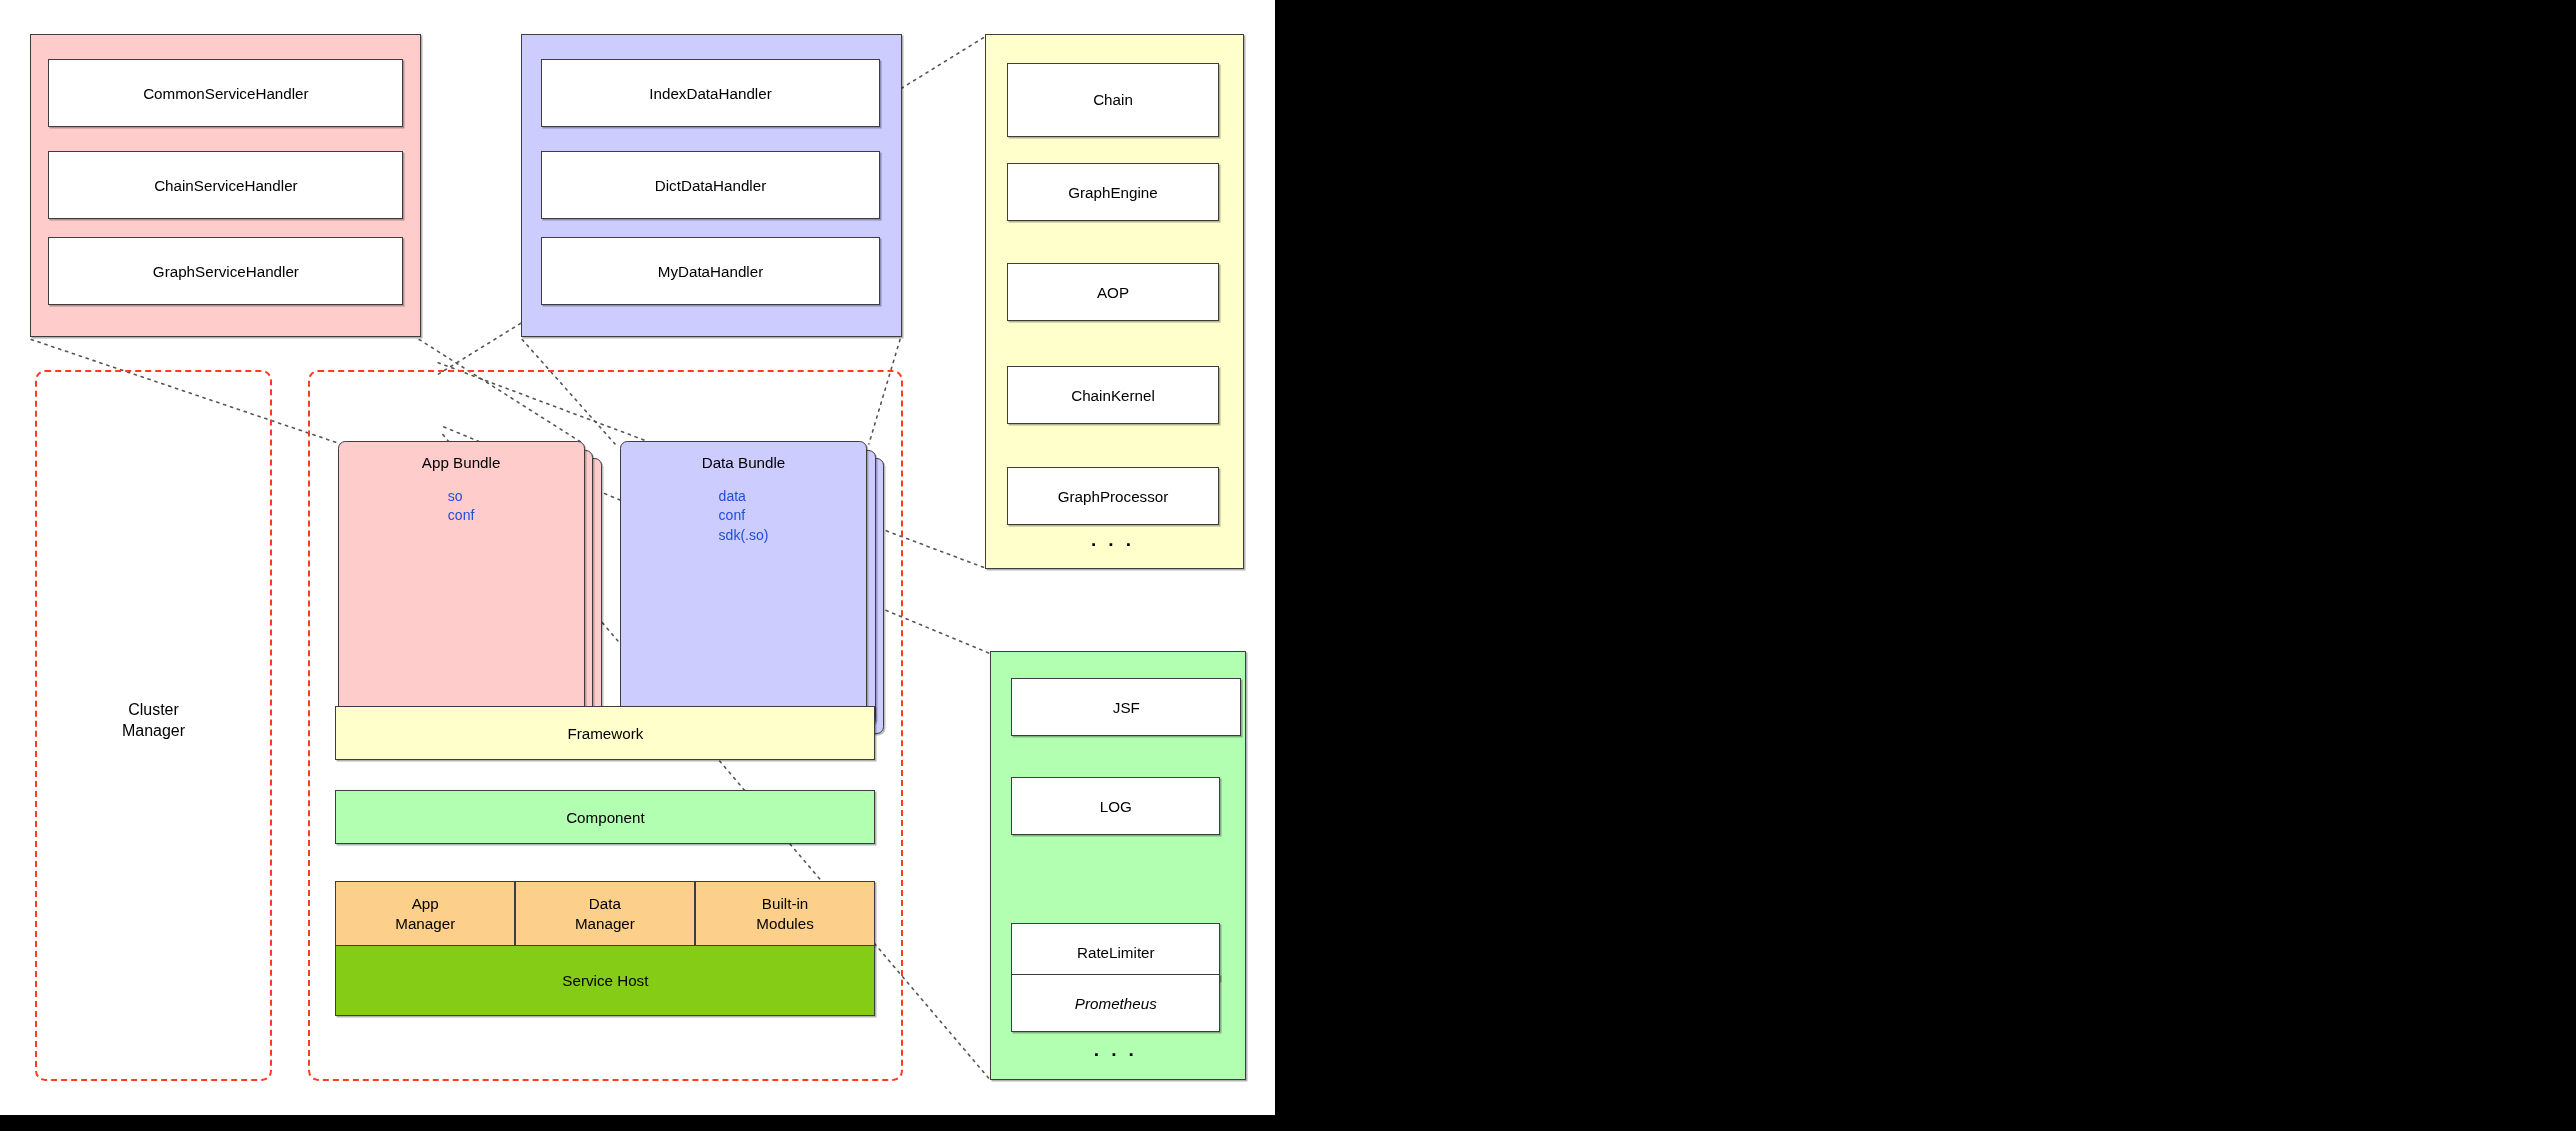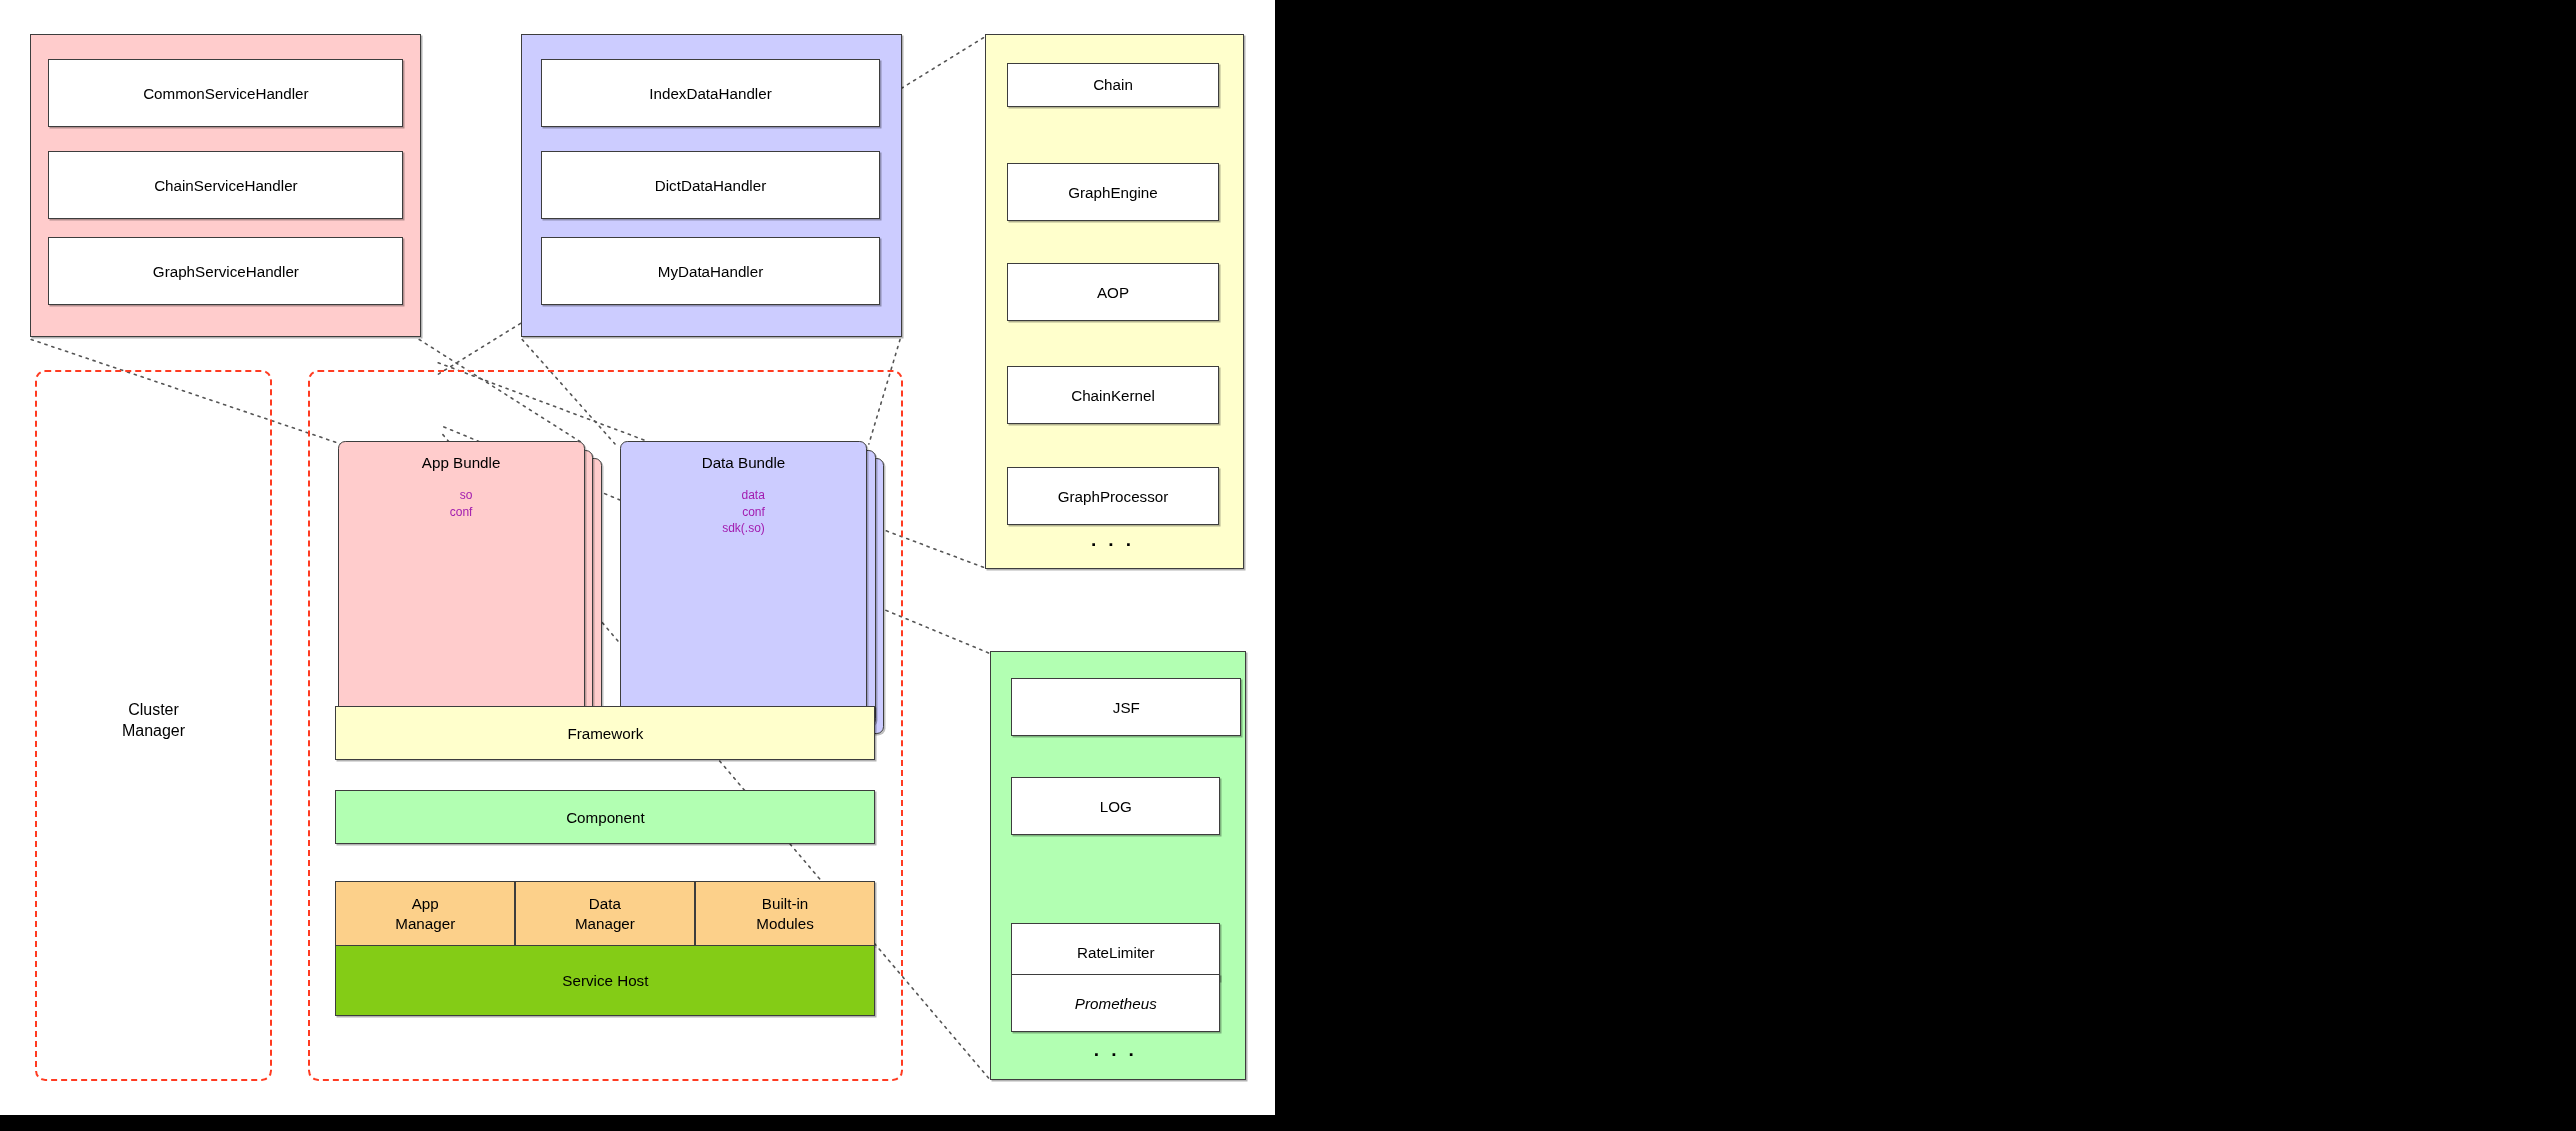--- a/index.html
+++ b/index.html
@@ -76,21 +76,21 @@
     box-shadow: 1.5px 1.5px 0 rgba(0,0,0,0.25);
   }
   .card.pink { background: #ffcccc; }
   .card.blue { background: #ccccff; }
   .card-front {
     position: absolute; left: 0; top: 0;
     display: flex; flex-direction: column; align-items: center;
     padding-top: 12px;
   }
   .card-title { font-size: 15.2px; color: #000; margin-bottom: 16px; }
-  .card-lines { font-size: 12px; color: #a21caf; text-align: right; line-height: 1.38; }
+  .card-lines { font-size: 14px; color: #1d4ed8; text-align: left; line-height: 1.38; }
 
   
   .bar {
     position: absolute;
     border: 1.5px solid #3d3d3d;
     display: flex; align-items: center; justify-content: center;
     font-size: 15.2px; color: #000;
     box-shadow: 1.5px 1.5px 0 rgba(0,0,0,0.30);
   }
   .bar.framework { background: #ffffcc; }
@@ -147,21 +147,21 @@
     <div class="leaf" style="left:17.4px; top:202px; width:355px; height:68px;">GraphServiceHandler</div>
   </div>
 
   <div class="panel blue" style="left:521px; top:34px; width:381px; height:303px;">
     <div class="leaf" style="left:19px; top:24px; width:339px; height:68px;">IndexDataHandler</div>
     <div class="leaf" style="left:19px; top:116px; width:339px; height:68px;">DictDataHandler</div>
     <div class="leaf" style="left:19px; top:202px; width:339px; height:68px;">MyDataHandler</div>
   </div>
 
   <div class="panel yellow" style="left:985px; top:34px; width:259px; height:535px;">
-    <div class="leaf" style="left:21px; top:27.6px; width:212px; height:44px;text-align:center;">Chain</div>
+    <div class="leaf" style="left:21px; top:27.6px; width:212px; height:74px;text-align:center;">Chain</div>
     <div class="leaf" style="left:21px; top:128px; width:212px; height:58px;">GraphEngine</div>
     <div class="leaf" style="left:21px; top:228px; width:212px; height:58px;">AOP</div>
     <div class="leaf" style="left:21px; top:331px; width:212px; height:58px;">ChainKernel</div>
     <div class="leaf" style="left:21px; top:432px; width:212px; height:58px;">GraphProcessor</div>
     <div class="ellipsis" style="left:21px; top:500px; width:212px;">· · ·</div>
   </div>
 
   <div class="panel green" style="left:990px; top:651px; width:256px; height:429px;">
     <div class="leaf" style="left:20.3px; top:26px; width:230px; height:58px;">JSF</div>
     <div class="leaf" style="left:20.3px; top:125px; width:209px; height:58px;">LOG</div>

